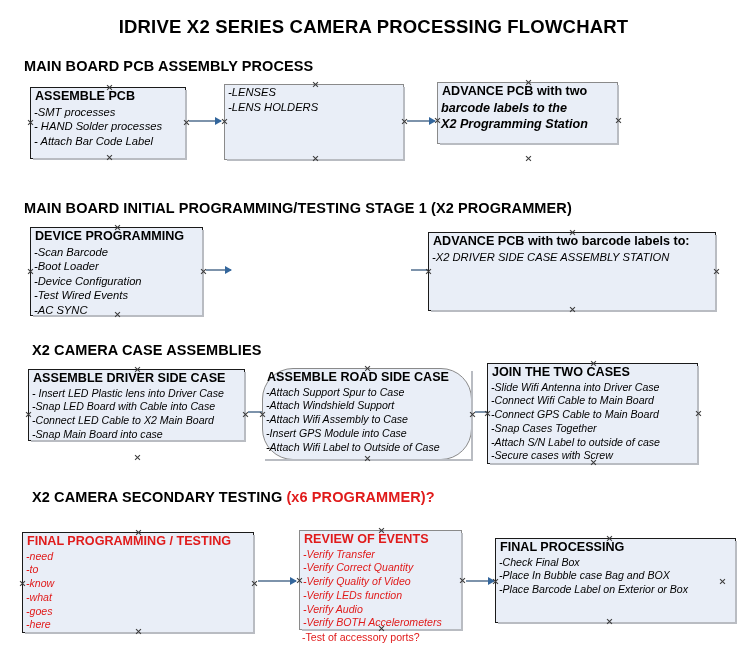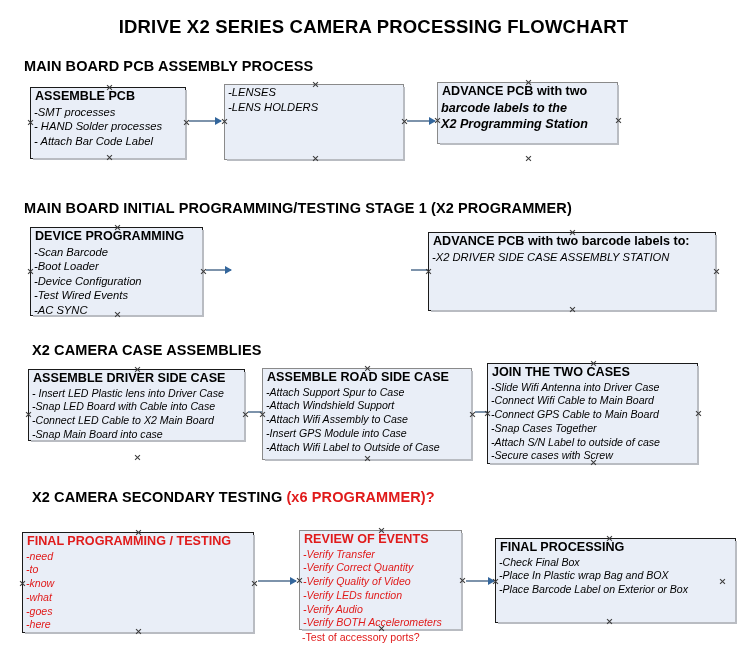--- a/index.html
+++ b/index.html
@@ -158,21 +158,21 @@
     <span class="hx" style="left:-4px;top:41px;"></span>
     <span class="hx" style="left:105px;top:-4px;"></span>
     <span class="hx" style="left:105px;top:84px;"></span>
     <span class="hx" style="left:213px;top:41px;"></span>
   </div>
 
   <div class="arrow" style="left:248px;top:411px;width:23px;">
     <span class="head"></span>
   </div>
 
-  <div class="box gray" style="left:262px;top:368px;width:210px;height:92px;">
+  <div class="box gray" style="left:262px;top:368px;width:210px;height:92px;border-radius:31px;">
     <div class="shadow-edge"></div>
     <div class="shadow-bot"></div>
     <div class="box-title">ASSEMBLE ROAD SIDE CASE</div>
     <div class="box-lines sm">
       <div>-Attach Support Spur to Case</div>
       <div>-Attach Windshield Support</div>
       <div>-Attach Wifi Assembly to Case</div>
       <div>-Insert GPS Module into Case</div>
       <div>-Attach Wifi Label to Outside of Case</div>
     </div>
@@ -252,21 +252,21 @@
   <div class="arrow" style="left:466px;top:580px;width:28px;">
     <span class="head"></span>
   </div>
 
   <div class="box dark" style="left:495px;top:538px;width:241px;height:85px;">
     <div class="shadow-edge"></div>
     <div class="shadow-bot"></div>
     <div class="box-title">FINAL PROCESSING</div>
     <div class="box-lines sm">
       <div> -Check Final Box</div>
-      <div>-Place In Plastic wrap Bag and BOX</div>
+      <div>-Place In Bubble case Bag and BOX</div>
       <div>-Place Barcode Label on Exterior or Box</div>
     </div>
     <span class="hx" style="left:-4px;top:39px;"></span>
     <span class="hx" style="left:110px;top:-4px;"></span>
     <span class="hx" style="left:110px;top:79px;"></span>
     <span class="hx" style="left:223px;top:39px;"></span>
   </div>
 
 </div>
 

